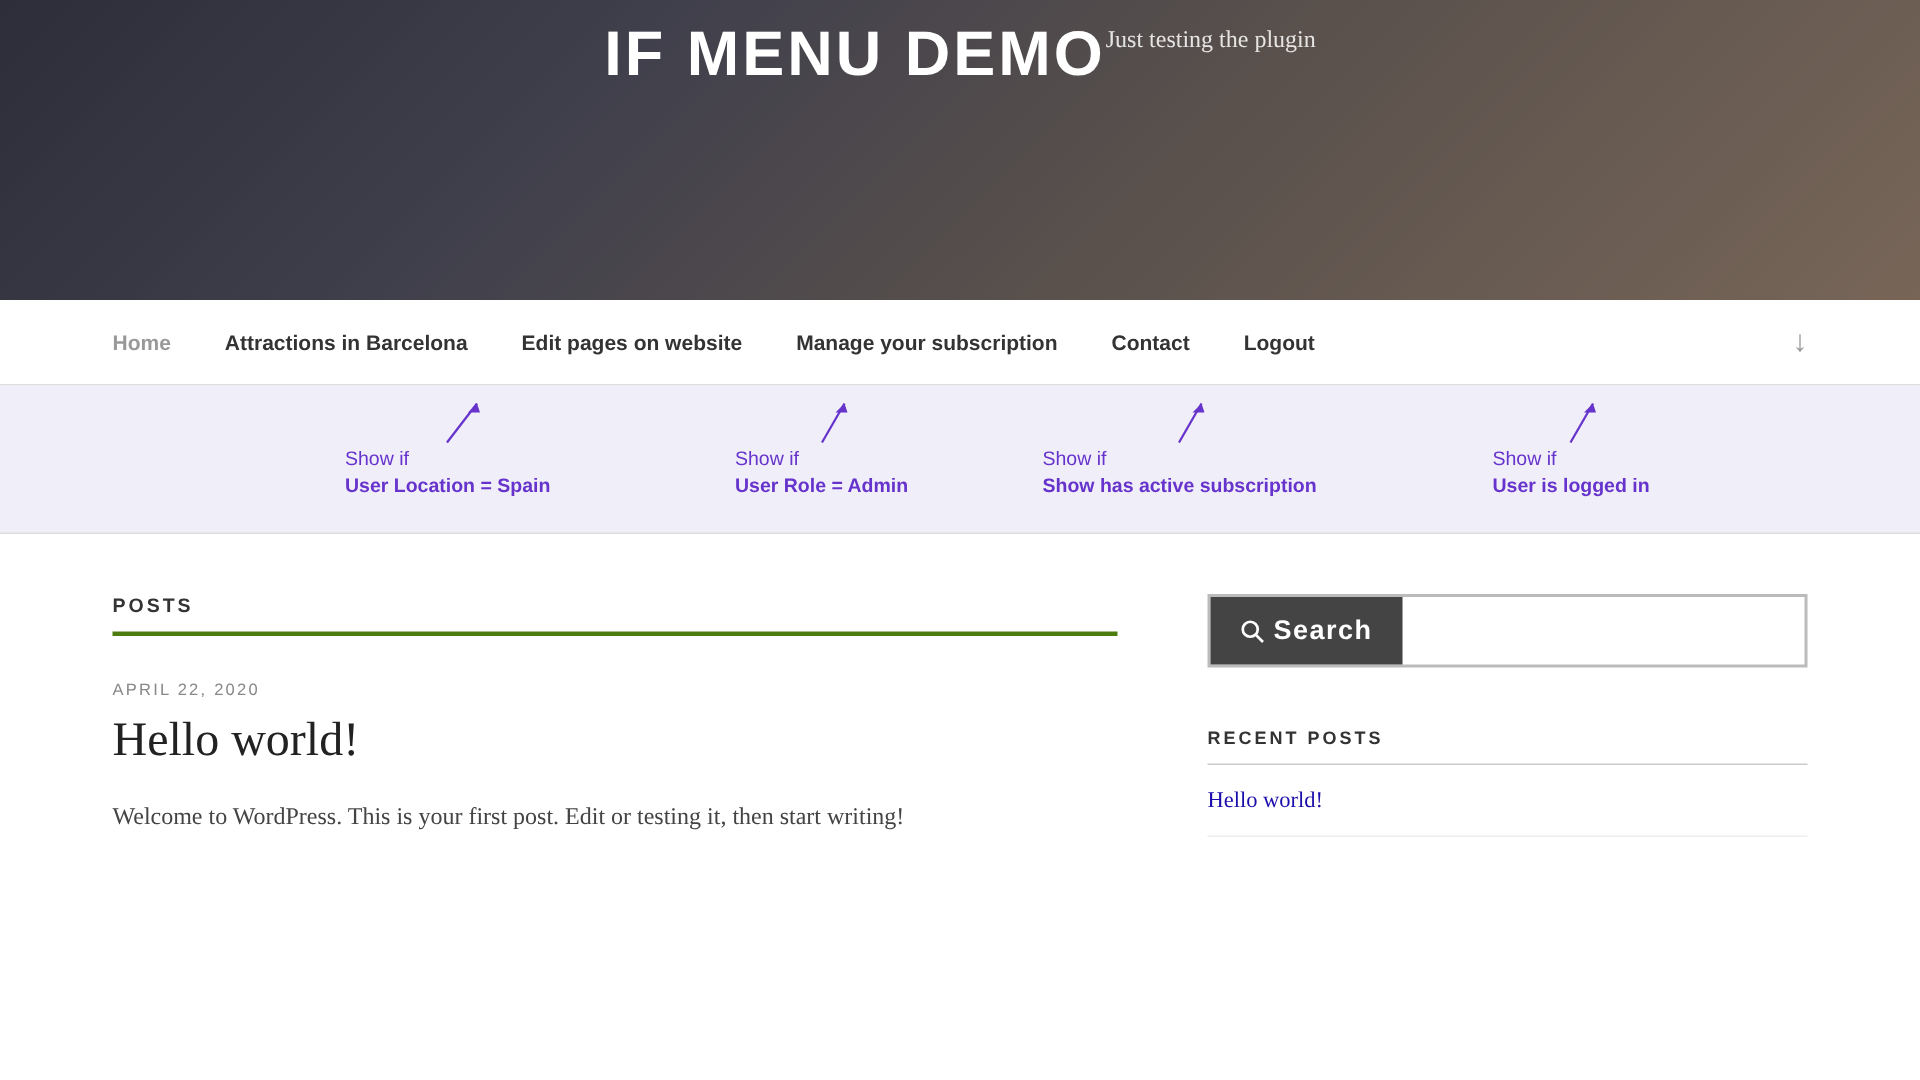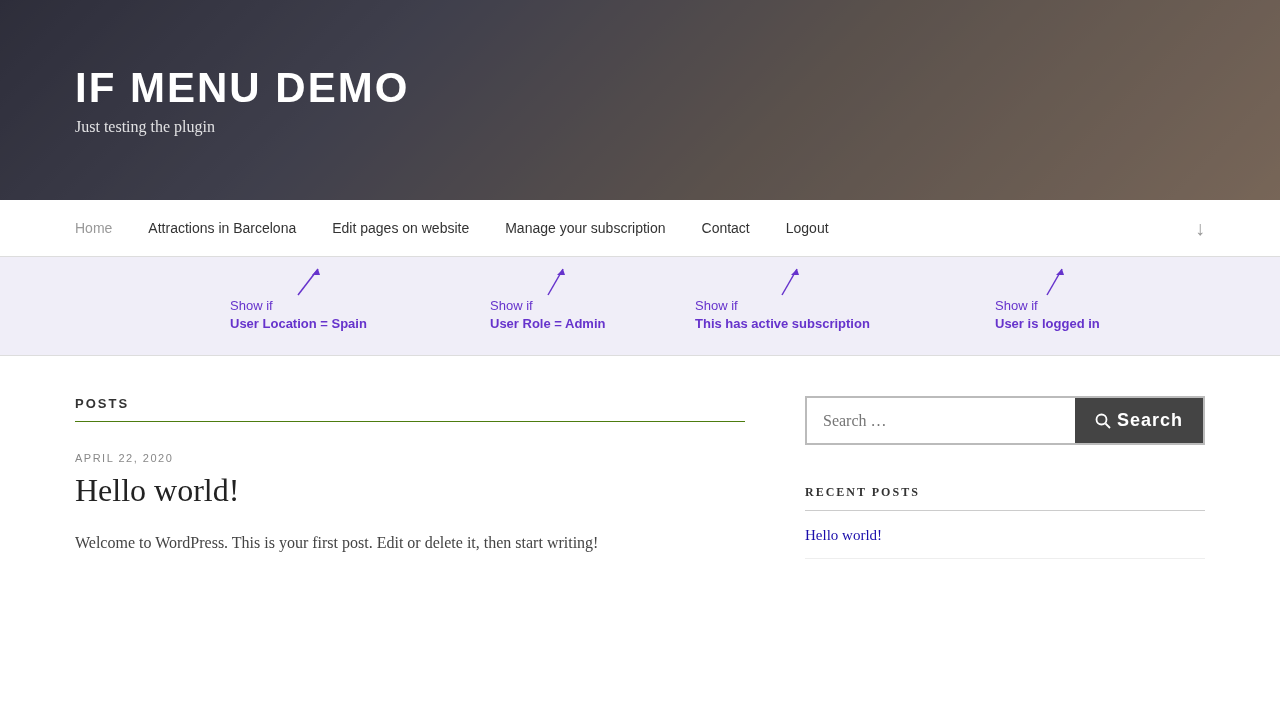--- a/index.html
+++ b/index.html
@@ -5,21 +5,21 @@
     * { margin: 0; padding: 0; box-sizing: border-box; }
     body { font-family: Georgia, 'Times New Roman', serif; background: #fff; color: #333; }
 
     
     .hero {
       position: relative;
       height: 200px;
       background: linear-gradient(135deg, #3a3a4a 0%, #5a5a6a 30%, #8a7a6a 60%, #c0a080 100%);
       overflow: hidden;
       display: flex;
-      flex-direction: column;
+      flex-direction: row;
       justify-content: center;
       padding: 12px 75px;
     }
     .hero::before {
       content: '';
       position: absolute;
       inset: 0;
       background: rgba(30,30,40,0.45);
     }
     .hero-title {
@@ -48,21 +48,21 @@
     .nav-inner {
       display: flex;
       align-items: center;
       padding: 0 75px;
       height: 56px;
       gap: 0;
     }
     .nav-item {
       font-family: Arial, sans-serif;
       font-size: 14px;
-      font-weight: 400;
+      font-weight: 700;
       color: #333;
       padding: 0 18px;
       cursor: pointer;
       white-space: nowrap;
     }
     .nav-item.home {
       color: #999;
       padding-left: 0;
     }
     .nav-scroll-btn {
@@ -106,21 +106,21 @@
     .posts-section {
       flex: 1;
     }
     .posts-label {
       font-family: Arial, sans-serif;
       font-size: 13px;
       font-weight: 900;
       letter-spacing: 2px;
       text-transform: uppercase;
       color: #333;
-      border-bottom: 1px solid #4d7c0f;
+      border-bottom: 3px solid #4d7c0f;
       padding-bottom: 10px;
       margin-bottom: 30px;
     }
     .post-date {
       font-family: Arial, sans-serif;
       font-size: 11px;
       font-weight: 400;
       letter-spacing: 1.5px;
       text-transform: uppercase;
       color: #888;
@@ -167,21 +167,21 @@
       font-family: Arial, sans-serif;
       font-size: 18px;
       font-weight: 700;
       letter-spacing: 1px;
       cursor: pointer;
       display: flex;
       align-items: center;
       gap: 6px;
     }
     .recent-posts-label {
-      font-family: Liberation Serif, serif;
+      font-family: Liberation Sans, sans-serif;
       font-size: 12px;
       font-weight: 900;
       letter-spacing: 2px;
       text-transform: uppercase;
       color: #333;
       border-bottom: 1px solid #ccc;
       padding-bottom: 10px;
       margin-bottom: 16px;
     }
     .recent-post-link {
@@ -239,21 +239,21 @@
       </div>
     </div>
 
     <div style="position:absolute; left:620px; top:0; display:flex; flex-direction:column; align-items:center;">
       <svg width="60" height="30" viewBox="0 0 60 30">
         <path d="M30 28 L45 2" stroke="#6633cc" stroke-width="1.5" fill="none"></path>
         <polygon points="45,2 39,8 47,8" fill="#6633cc"></polygon>
       </svg>
       <div class="annotation-text">
         <span>Show if</span><br>
-        <strong>This has active subscription</strong>
+        <strong>Show has active subscription</strong>
       </div>
     </div>
 
     <div style="position:absolute; left:920px; top:0; display:flex; flex-direction:column; align-items:center;">
       <svg width="60" height="30" viewBox="0 0 60 30">
         <path d="M30 28 L45 2" stroke="#6633cc" stroke-width="1.5" fill="none"></path>
         <polygon points="45,2 39,8 47,8" fill="#6633cc"></polygon>
       </svg>
       <div class="annotation-text">
         <span>Show if</span><br>
@@ -264,27 +264,26 @@
 </div>
 
 <div class="main-layout">
 
   <main class="posts-section">
     <div class="posts-label">POSTS</div>
 
     <article>
       <div class="post-date">APRIL 22, 2020</div>
       <h2 class="post-title">Hello world!</h2>
-      <p class="post-body">Welcome to WordPress. This is your first post. Edit or delete it, then start writing!</p>
+      <p class="post-body">Welcome to WordPress. This is your first post. Edit or testing it, then start writing!</p>
     </article>
   </main>
 
   <aside class="sidebar">
     <div class="search-box">
-      <input type="text" class="search-input" value="" placeholder="Search …" style="">
       <button class="search-button">
         <svg width="16" height="16" viewBox="0 0 16 16" fill="white">
           <circle cx="6.5" cy="6.5" r="5" stroke="white" stroke-width="1.8" fill="none"></circle>
           <line x1="10.5" y1="10.5" x2="15" y2="15" stroke="white" stroke-width="1.8"></line>
         </svg>
         <span>Search</span>
       </button>
     </div>
 
     <div class="recent-posts-label">RECENT POSTS</div>

